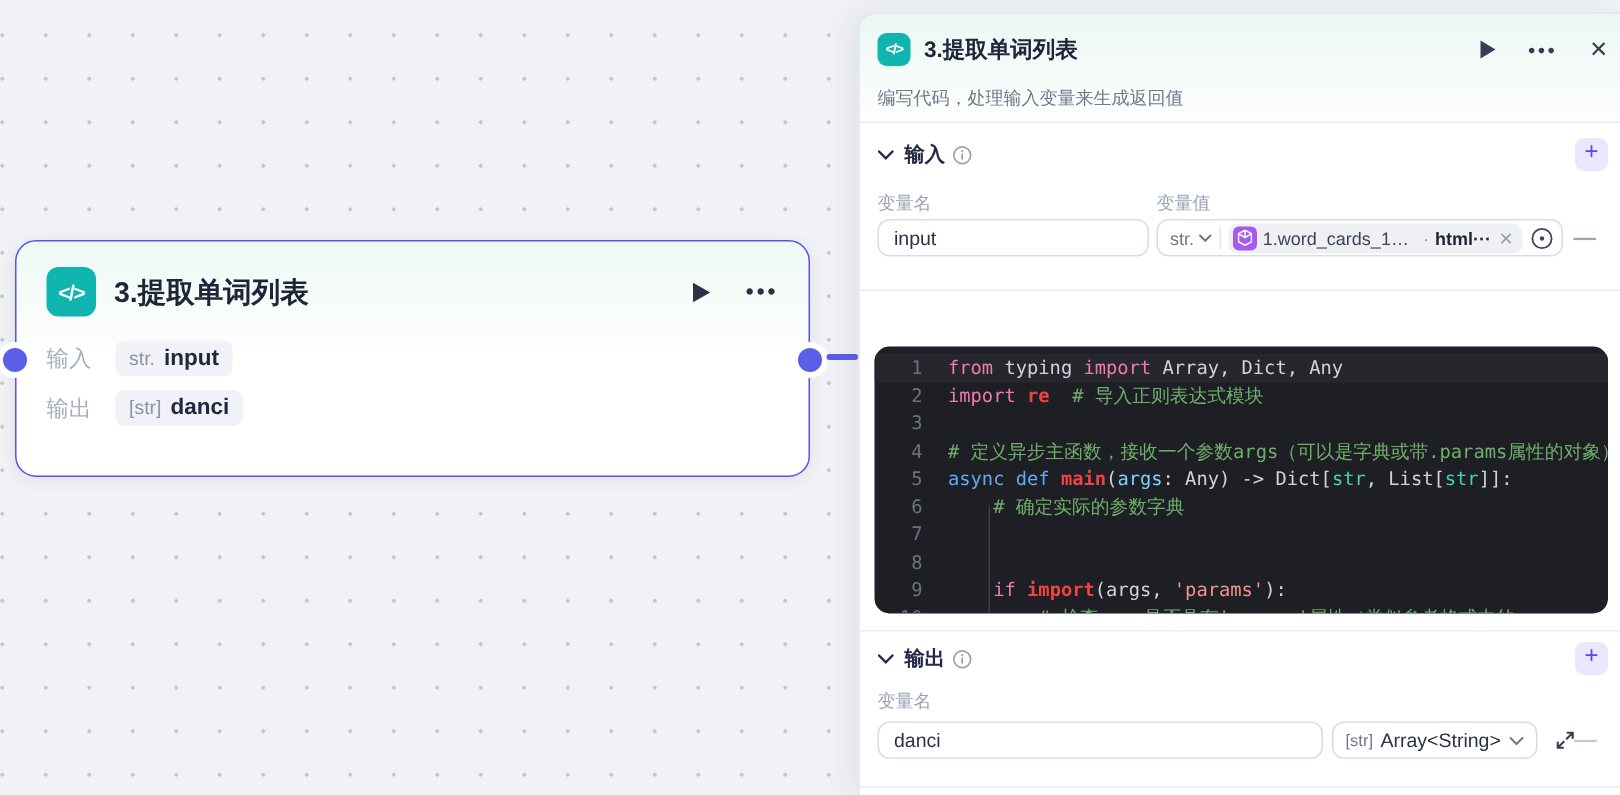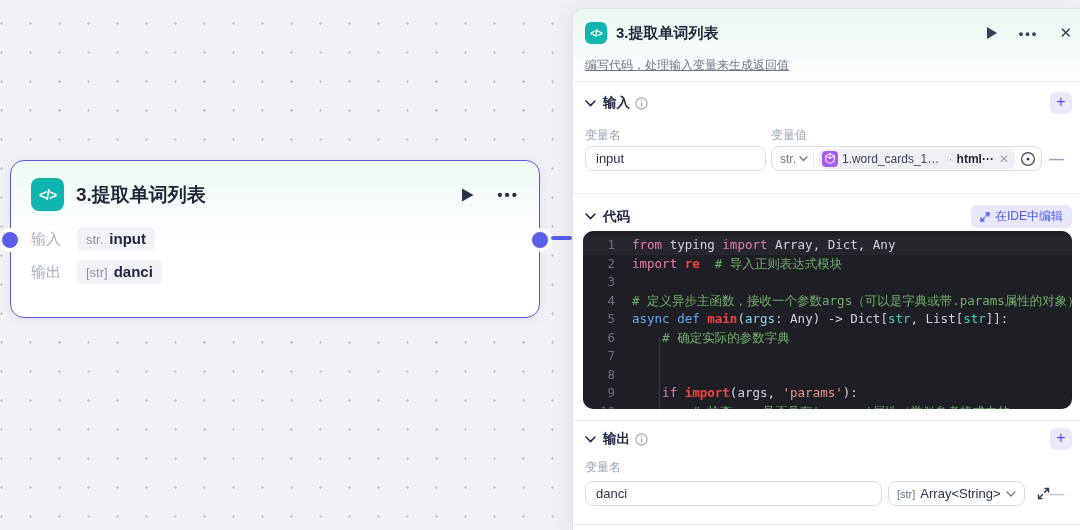--- a/index.html
+++ b/index.html
@@ -55,21 +55,21 @@
     border-radius:12px 0 0 0;
     box-shadow:-6px 0 18px rgba(30,40,90,0.07);
   }
   .abs { position:absolute; }
   .divider { position:absolute; left:0; right:0; height:1px; background:#e9ebf1; }
 
   .p-head { left:12px; right:8px; top:13px; display:flex; align-items:center; }
   .p-head .code-chip { width:22px; height:22px; border-radius:6px; font-size:10px; }
   .p-title { font-size:15px; font-weight:bold; color:#20263c; margin-left:9px; flex:1; }
   .p-actions { display:flex; align-items:center; gap:21px; color:#363c53; }
-  .p-sub { left:12px; top:48px; font-size:12px; color:#707889;text-decoration:underline; }
+  .p-sub { left:12px; top:48px; font-size:12px; color:#707889; }
 
   .sec-head { display:flex; align-items:center; left:12px; right:8px; }
   .sec-title { font-size:13.5px; font-weight:bold; color:#232946; margin:0 5px 0 7px; }
   .plus-btn {
     margin-left:auto; width:22px; height:22px; border-radius:6px; background:#e9e8fc;
     color:#5a47ee; font-size:16px; line-height:20px; text-align:center; cursor:pointer;
   }
   .field-label { font-size:12px; color:#9aa3b5; }
 
   .fields-row { left:12px; right:8px; display:flex; align-items:center; }
@@ -230,34 +230,20 @@
         <svg width="16" height="16" viewBox="0 0 16 16">
             <circle cx="8" cy="8" r="6.4" stroke="#3c445c" stroke-width="1.2" fill="none"></circle>
             <circle cx="8" cy="8" r="1.5" fill="#3c445c"></circle>
           </svg>
       </span>
     </div>
     <span class="minus" style="margin-left:auto; margin-right:8px;">—</span>
   </div>
   <div class="divider" style="top:184px;"></div>
 
-  <div class="abs sec-head" style="top:196px;">
-    <span>
-      <svg width="11" height="7" viewBox="0 0 11 7">
-          <path d="M1 1 L5.5 5.5 L10 1" stroke="#232946" stroke-width="1.6" fill="none" stroke-linecap="round"></path>
-        </svg>
-    </span>
-    <span class="sec-title">代码</span>
-    <span class="ide-btn">
-      <svg width="10" height="10" viewBox="0 0 10 10">
-          <path d="M6 1 H9 V4 M9 1 L5.7 4.3 M4 9 H1 V6 M1 9 L4.3 5.7" stroke="#4f58e8" stroke-width="1.3" fill="none" stroke-linecap="round"></path>
-        </svg>
-      <span>在IDE中编辑</span>
-    </span>
-  </div>
 
   <div class="editor">
     <div>
         <div class="code-line active"><span class="ln">1</span><span><span class="tk-kw">from</span><span class="tk-d"> typing </span><span class="tk-kw">import</span><span class="tk-d"> Array, Dict, Any</span></span></div>
         <div class="code-line"><span class="ln">2</span><span><span class="tk-kw">import</span><span class="tk-fn"> re</span><span class="tk-d">  </span><span class="tk-cm"># 导入正则表达式模块</span></span></div>
         <div class="code-line"><span class="ln">3</span><span></span></div>
         <div class="code-line"><span class="ln">4</span><span><span class="tk-cm"># 定义异步主函数，接收一个参数args（可以是字典或带.params属性的对象）</span></span></div>
         <div class="code-line"><span class="ln">5</span><span><span class="tk-kw2">async</span><span class="tk-d"> </span><span class="tk-kw2">def</span><span class="tk-d"> </span><span class="tk-fn">main</span><span class="tk-d">(</span><span class="tk-pr">args</span><span class="tk-d">: Any) -&gt; Dict[</span><span class="tk-ty">str</span><span class="tk-d">, List[</span><span class="tk-ty">str</span><span class="tk-d">]]:</span></span></div>
         <div class="code-line"><span class="ln">6</span><span><span class="tk-d">    </span><span class="tk-cm"># 确定实际的参数字典</span></span></div>
         <div class="code-line"><span class="ln">7</span></div>

